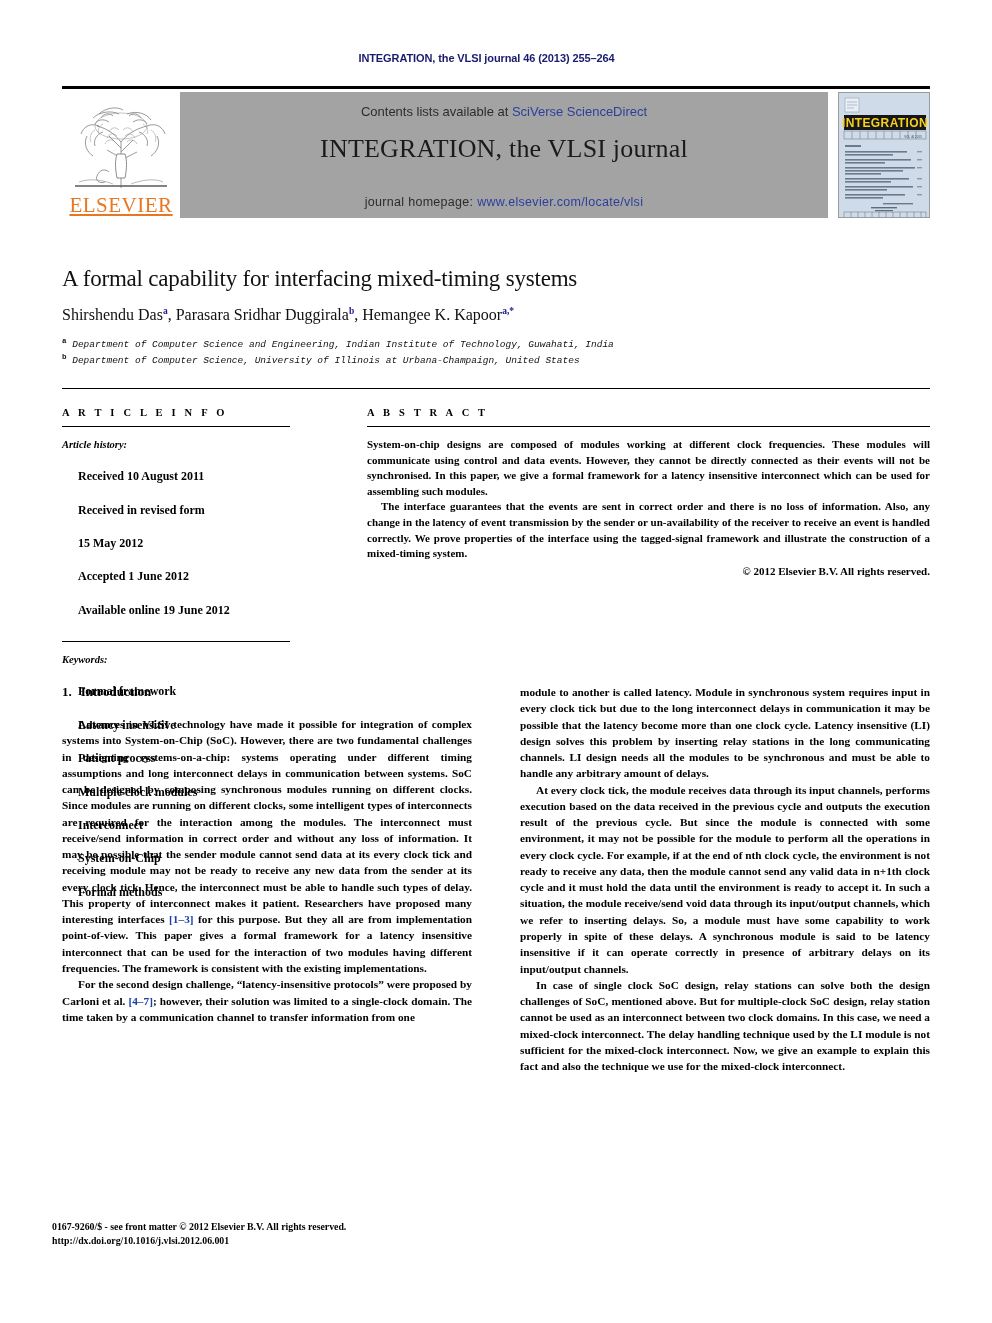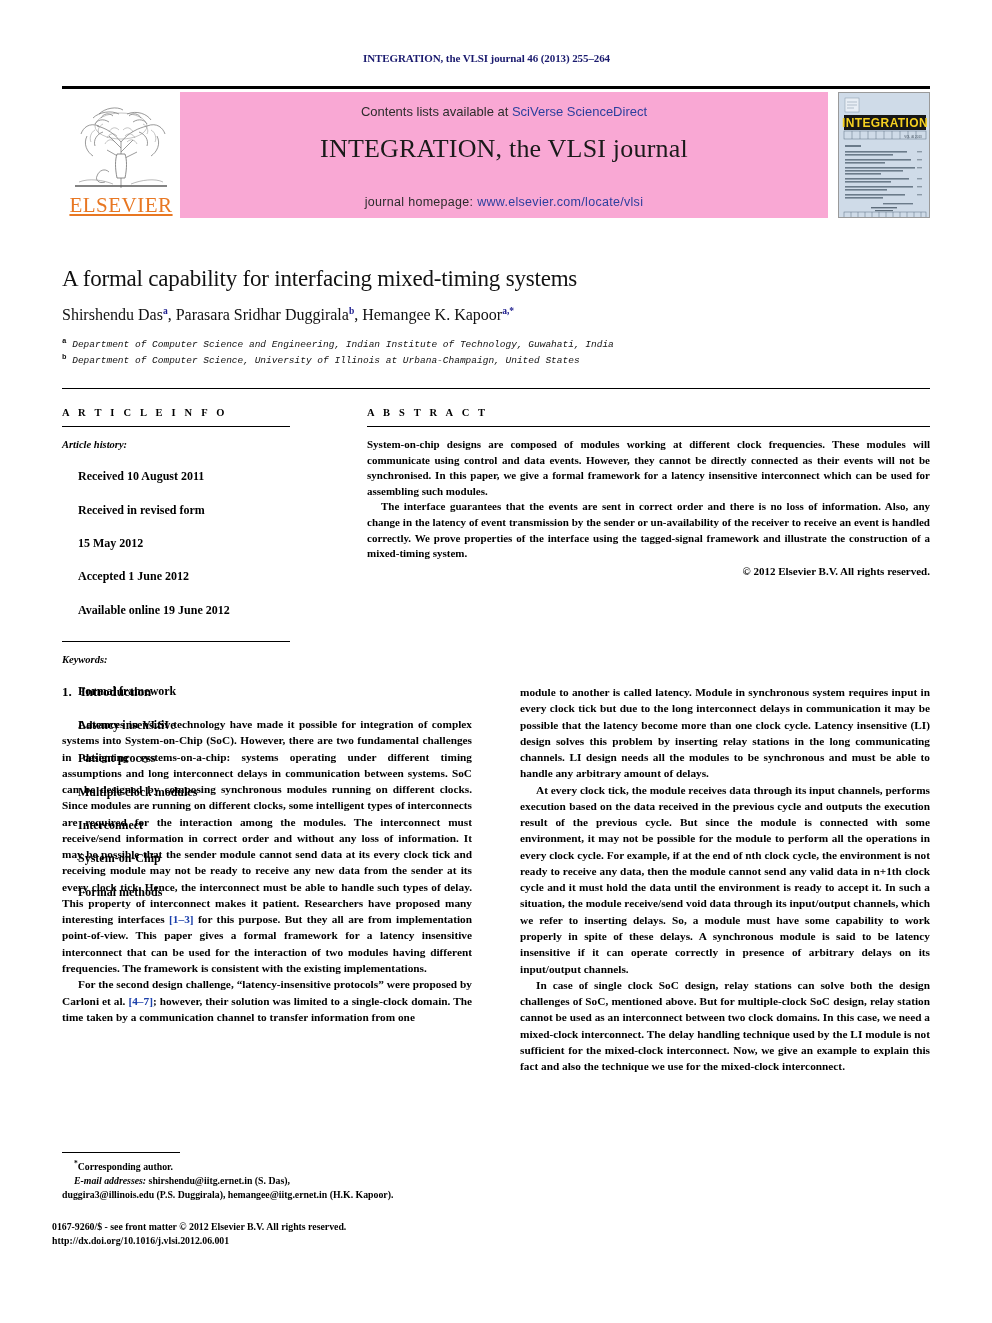--- a/index.html
+++ b/index.html
@@ -22,21 +22,21 @@
     height: 1323px;
   }
 
   
   .running-head {
     position: absolute;
     top: 52px;
     left: 0;
     width: 973px;
     text-align: center;
-    font-family: Liberation Serif, serif;
+    font-family: Liberation Sans, sans-serif;
     font-weight: bold;
     font-size: 11px;
     letter-spacing: -0.1px;
     color: #1a1a6e;
   }
 
   
   .masthead {
     position: absolute;
     left: 62px;
@@ -69,21 +69,21 @@
     font-family: "Liberation Serif", serif;
     font-size: 21px;
     letter-spacing: 0.5px;
     color: #e87722;
     line-height: 1;
     margin-top: 1px;
     text-decoration: underline;
   }
   .gray-band {
     flex: 1 1 auto;
-    background: #f9a8d4;
+    background: #a3a3a3;
     position: relative;
   }
   .contents-line {
     position: absolute;
     top: 12px;
     left: 0; right: 0;
     text-align: center;
     font-family: "Liberation Sans", sans-serif;
     font-size: 13px;
     color: #2c2c2c;
@@ -471,25 +471,19 @@
     </div>
 
     <div class="bcol right">
       <p class="para noindent">module to another is called latency. Module in synchronous system requires input in every clock tick but due to the long interconnect delays in communication it may be possible that the latency become more than one clock cycle. Latency insensitive (LI) design solves this problem by inserting relay stations in the long communicating channels. LI design needs all the modules to be synchronous and must be able to handle any arbitrary amount of delays.</p>
       <p class="para">At every clock tick, the module receives data through its input channels, performs execution based on the data received in the previous cycle and outputs the execution result of the previous cycle. But since the module is connected with some environment, it may not be possible for the module to perform all the operations in every clock cycle. For example, if at the end of nth clock cycle, the environment is not ready to receive any data, then the module cannot send any valid data in n+1th clock cycle and it must hold the data until the environment is ready to accept it. In such a situation, the module receive/send void data through its input/output channels, which we refer to inserting delays. So, a module must have some capability to work properly in spite of these delays. A synchronous module is said to be latency insensitive if it can operate correctly in presence of arbitrary delays on its input/output channels.</p>
       <p class="para">In case of single clock SoC design, relay stations can solve both the design challenges of SoC, mentioned above. But for multiple-clock SoC design, relay station cannot be used as an interconnect between two clock domains. In this case, we need a mixed-clock interconnect. The delay handling technique used by the LI module is not sufficient for the mixed-clock interconnect. Now, we give an example to explain this fact and also the technique we use for the mixed-clock interconnect.</p>
     </div>
 
   </div>
 
-  <div class="footnote">
-    <div class="fn-rule"></div>
-    <p class="fn-line fn-indent"><span class="fn-star">*</span><span>Corresponding author.</span></p>
-    <p class="fn-line fn-indent"><span class="fn-ital">E-mail addresses:</span> <span>shirshendu@iitg.ernet.in (S. Das),</span></p>
-    <p class="fn-line">duggira3@illinois.edu (P.S. Duggirala), hemangee@iitg.ernet.in (H.K. Kapoor).</p>
-  </div>
 
   <div class="issn-block">
     <p class="issn-line">0167-9260/$ - see front matter © 2012 Elsevier B.V. All rights reserved.</p>
     <p class="issn-line">http://dx.doi.org/10.1016/j.vlsi.2012.06.001</p>
   </div>
 
 </div>
 
 </body></html>

